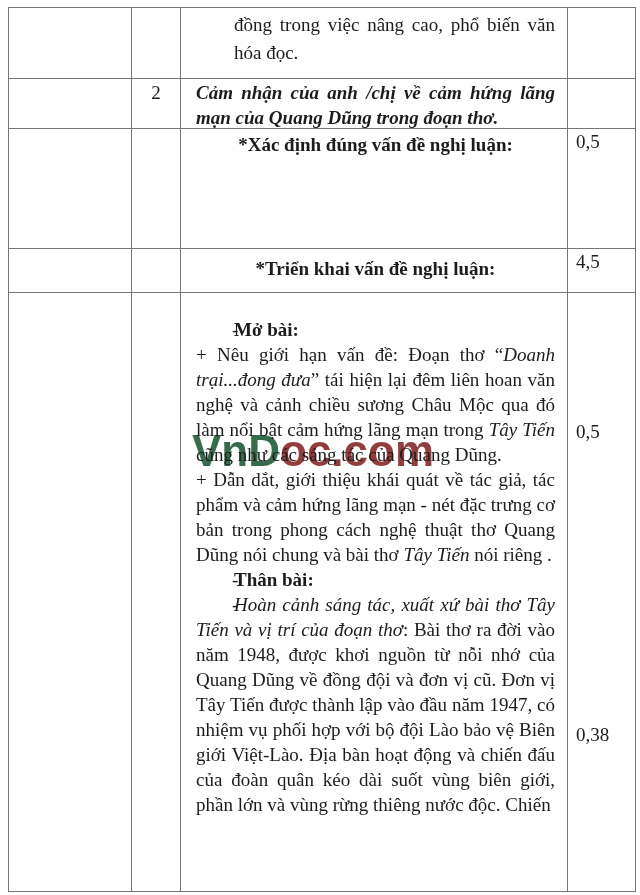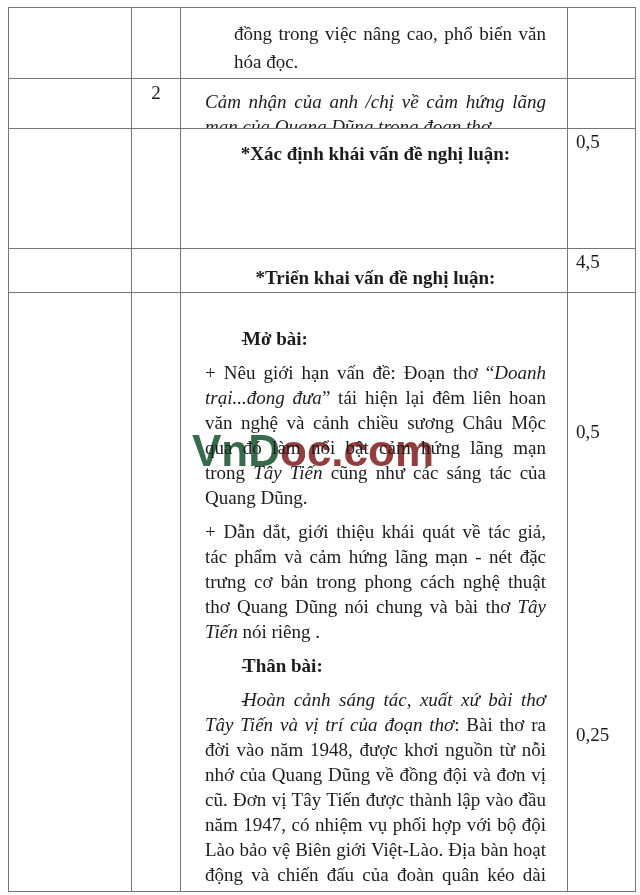--- a/index.html
+++ b/index.html
@@ -26,30 +26,30 @@
     grid-template-columns:123px 49px 387px 68px;
     grid-template-rows:71px 50px 120px 44px 599px;
     border-top:1px solid #767676;border-left:1px solid #767676;
     background:transparent;
   }
   .cell{
     border-right:1px solid #767676;border-bottom:1px solid #767676;
     box-sizing:border-box;overflow:hidden;background:transparent;
     font-size:19px;
   }
-  .cell p{margin:9px;}
+  .cell p{margin:0;}
   .c-content{padding:0 12px 0 15px;}
   .c-num{text-align:center;padding-top:3px;}
   .c-score{padding:2px 4px 0 8px;}
 
   .just{text-align:justify;}
   .center{text-align:center;}
   .b{font-weight:bold;}
   .i{font-style:italic;}
-  .bi{font-weight:normal;font-style:italic;}
+  .bi{font-weight:bold;font-style:italic;}
 
   
   .r1-p{line-height:28px;padding-top:3px;margin-left:38px !important;}
   .r2-p{line-height:25px;padding-top:1px;}
   .r3-h{line-height:29px;padding-top:1px;}
   .r3-p{line-height:29px;}
   .r4-h{line-height:29px;padding-top:5px;}
 
   .r5-content{padding-top:24px;}
   .r5-content p{line-height:25px;}
@@ -79,21 +79,21 @@
   <div class="cell"></div>
   <div class="cell c-num"><span>2</span></div>
   <div class="cell c-content">
     <p class="just r2-p bi"><span>Cảm nhận của anh /chị về cảm hứng lãng mạn của Quang Dũng trong đoạn thơ.</span></p>
   </div>
   <div class="cell c-score"></div>
 
   <div class="cell"></div>
   <div class="cell c-num"></div>
   <div class="cell c-content">
-    <p class="center b r3-h">*Xác định khái vấn đề nghị luận:</p>
+    <p class="center b r3-h">*Xác định đúng vấn đề nghị luận:</p>
   </div>
   <div class="cell c-score"><span>0,5</span></div>
 
   <div class="cell"></div>
   <div class="cell c-num"></div>
   <div class="cell c-content">
     <p class="center b r4-h">*Triển khai vấn đề nghị luận:</p>
   </div>
   <div class="cell c-score"><span>4,5</span></div>
 
@@ -101,16 +101,16 @@
   <div class="cell c-num"></div>
   <div class="cell c-content r5-content">
     <p class="hang18"><span class="mk">-</span><span class="b">Mở bài:</span></p>
     <p class="just"><span>+ Nêu giới hạn vấn đề: Đoạn thơ “</span><span class="i">Doanh trại...đong đưa</span><span>” tái hiện lại đêm liên hoan văn nghệ và cảnh chiều sương Châu Mộc qua đó làm nổi bật cảm hứng lãng mạn trong </span><span class="i">Tây Tiến</span><span> cũng như các sáng tác của Quang Dũng.</span></p>
     <p class="just"><span>+ Dẫn dắt, giới thiệu khái quát về tác giả, tác phẩm và cảm hứng lãng mạn - nét đặc trưng cơ bản trong phong cách nghệ thuật thơ Quang Dũng nói chung và bài thơ </span><span class="i">Tây Tiến</span><span> nói riêng .</span></p>
     <p class="hang18"><span class="mk">-</span><span class="b">Thân bài:</span></p>
     <p class="just hang18"><span class="mk">-</span><span class="i">Hoàn cảnh sáng tác, xuất xứ bài thơ Tây Tiến và vị trí của đoạn thơ</span><span>: Bài thơ ra đời vào năm 1948, được khơi nguồn từ nỗi nhớ của Quang Dũng về đồng đội và đơn vị cũ. Đơn vị Tây Tiến được thành lập vào đầu năm 1947, có nhiệm vụ phối hợp với bộ đội Lào bảo vệ Biên giới Việt-Lào. Địa bàn hoạt động và chiến đấu của đoàn quân kéo dài suốt vùng biên giới, phần lớn và vùng rừng thiêng nước độc. Chiến</span></p>
   </div>
   <div class="cell c-score r5-score">
     <span class="score-float-1">0,5</span>
-    <span class="score-float-2">0,25</span>
+    <span class="score-float-2">0,38</span>
   </div>
 
 </div>
 
 </body></html>

